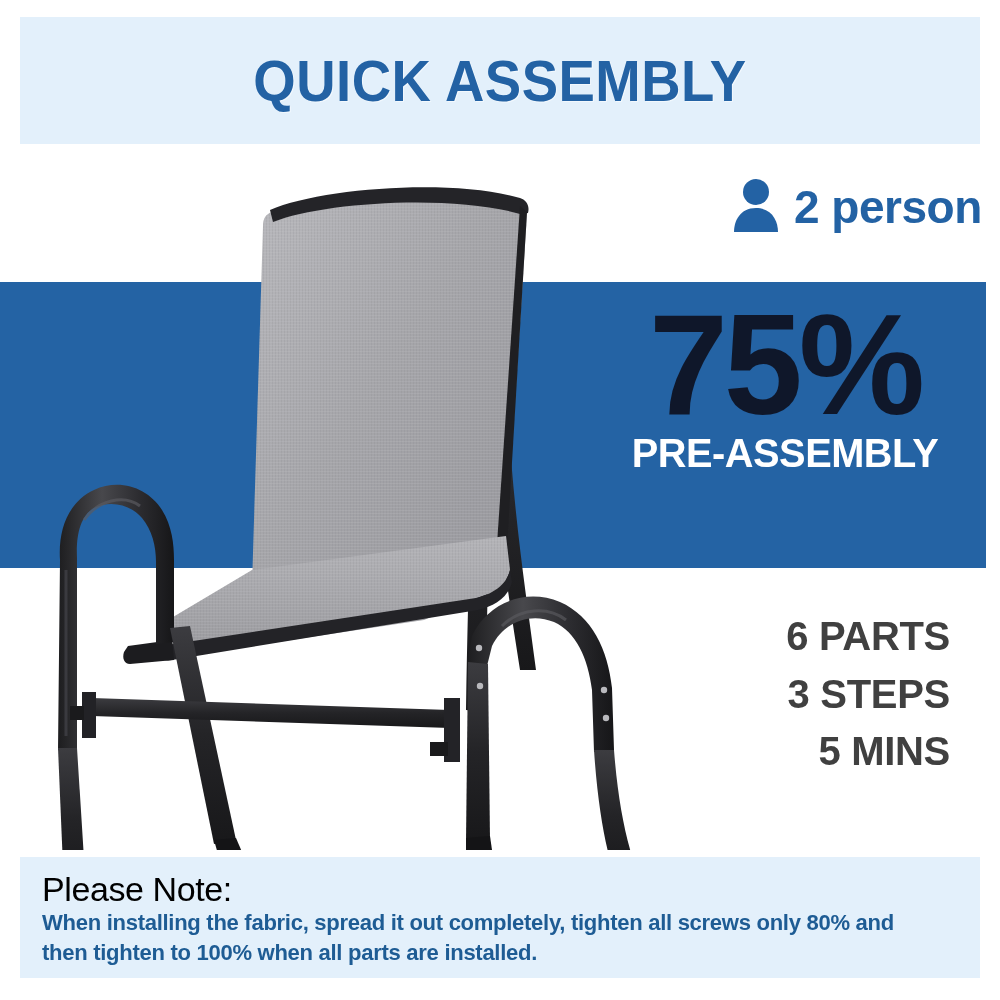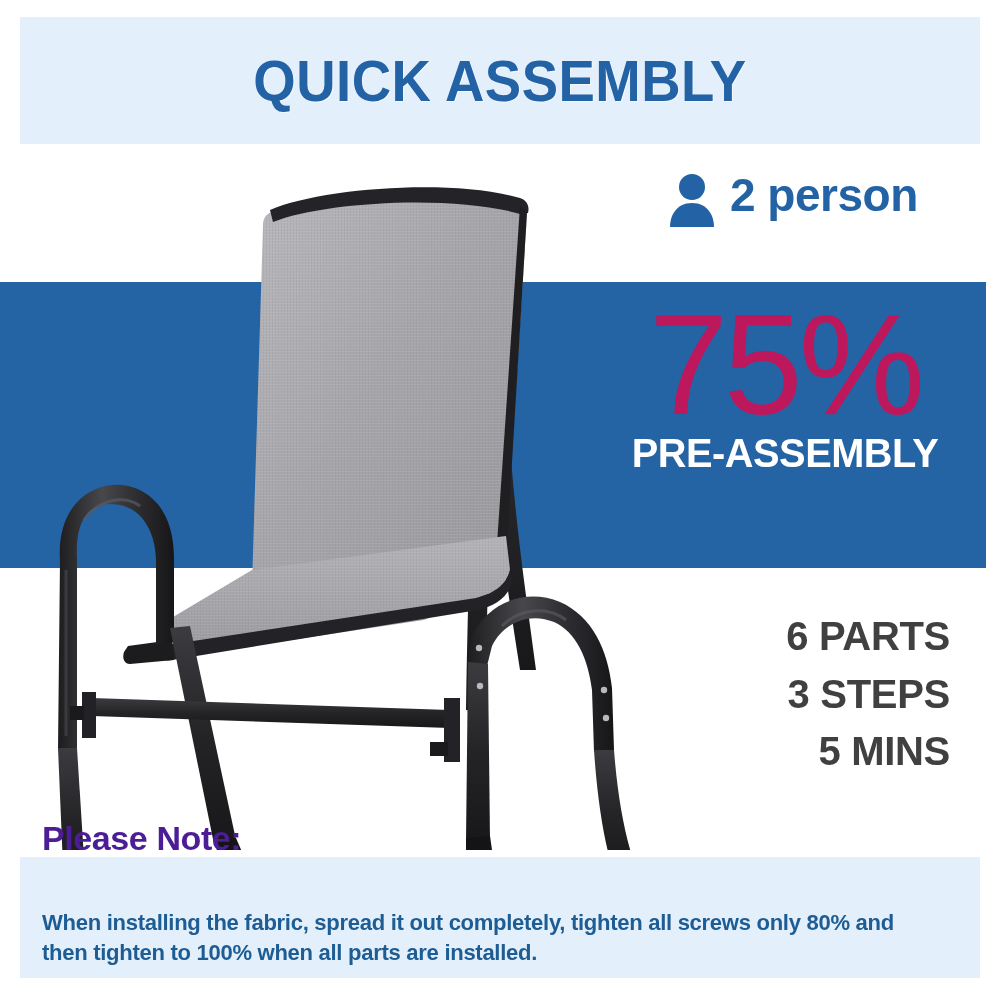--- a/index.html
+++ b/index.html
@@ -56,25 +56,26 @@
     left: 0px;
     top: 282px;
     width: 986px;
     height: 286px;
     background: #2463a4;
   }
 
   
   #person-row {
     position: absolute;
-    left: 668px;
+    left: 732px;
     top: 172px;
     width: 260px;
     height: 70px;
     display: flex;
+    align-items: center;
     gap: 14px;
   }
   #person-icon { flex: 0 0 auto; display:block; }
   #person-label {
     font-size: 46px;
     font-weight: bold;
     color: #2362a4;
     font-family: "Liberation Sans", sans-serif;
     letter-spacing: -0.5px;
     line-height: 1;
@@ -83,22 +84,22 @@
   
   #pre-assembly-block {
     position: absolute;
     left: 600px;
     top: 300px;
     width: 370px;
     text-align: center;
   }
   #percent-value {
     font-size: 142px;
-    font-weight: normal;
-    color: #be185d;
+    font-weight: bold;
+    color: #0f172a;
     line-height: 0.92;
     letter-spacing: -4px;
     font-family: "Liberation Sans", sans-serif;
     display: block;
   }
   #percent-caption {
     font-size: 41px;
     font-weight: bold;
     color: #ffffff;
     letter-spacing: -0.5px;
@@ -130,24 +131,24 @@
     position: absolute;
     left: 20px;
     top: 857px;
     width: 960px;
     height: 121px;
     background: #e3f0fb;
   }
   #note-title {
     position: absolute;
     left: 42px;
-    top: 820px;
+    top: 871px;
     font-size: 34px;
-    font-weight: bold;
-    color: #4c1d95;
+    font-weight: normal;
+    color: #000000;
     line-height: 1.1;
     letter-spacing: -0.4px;
   }
   #note-body {
     position: absolute;
     left: 42px;
     top: 908px;
     width: 910px;
     font-size: 22.5px;
     font-weight: bold;

